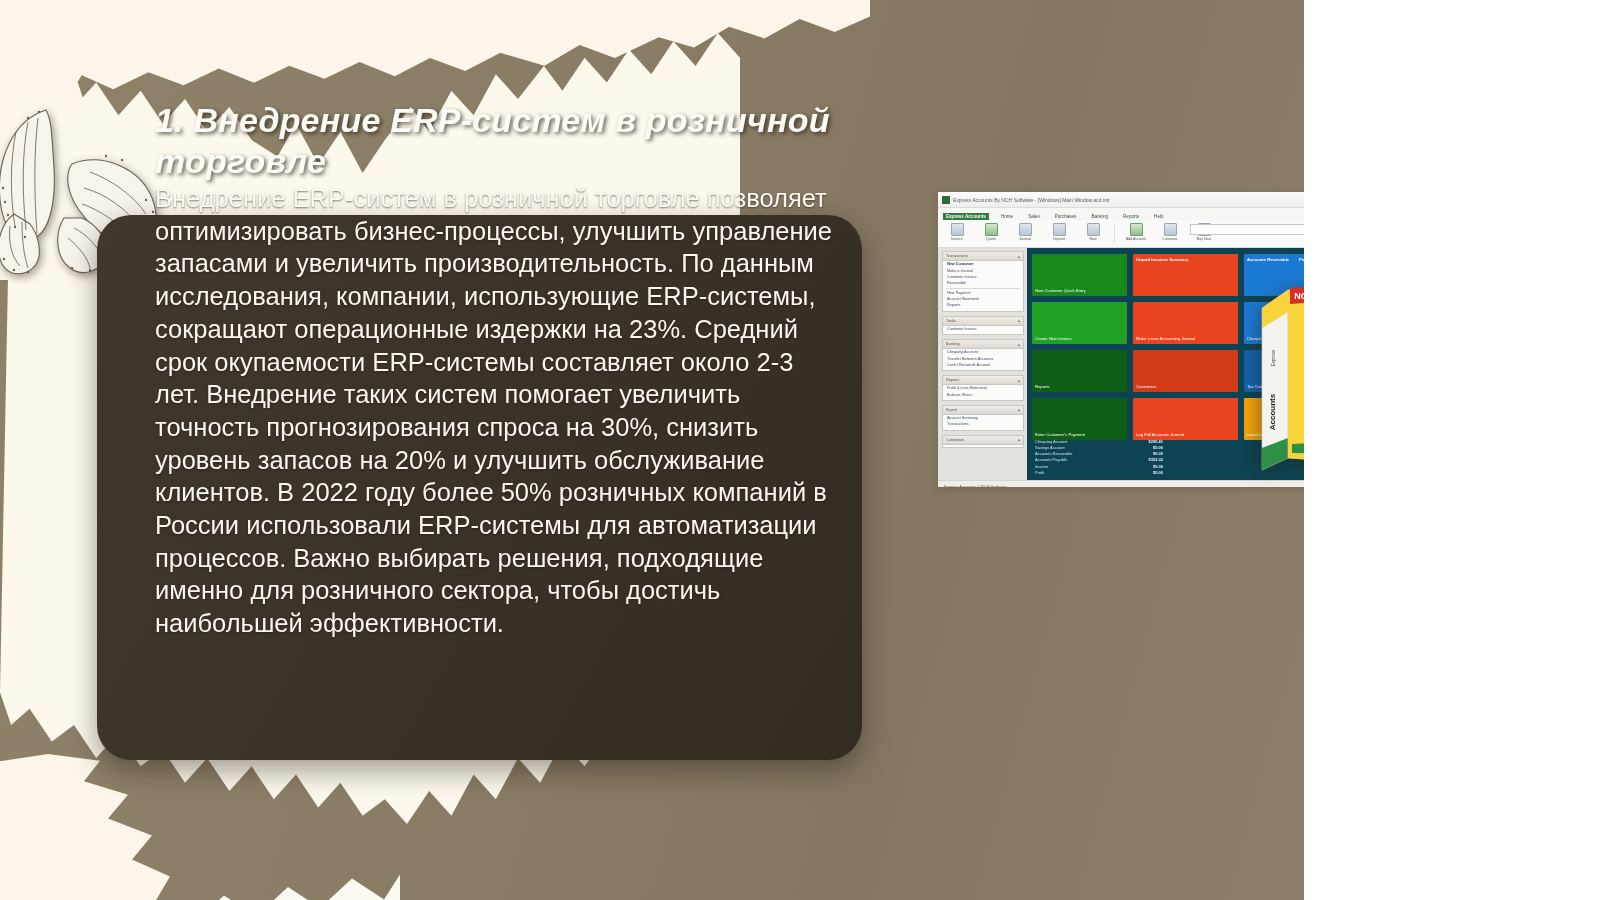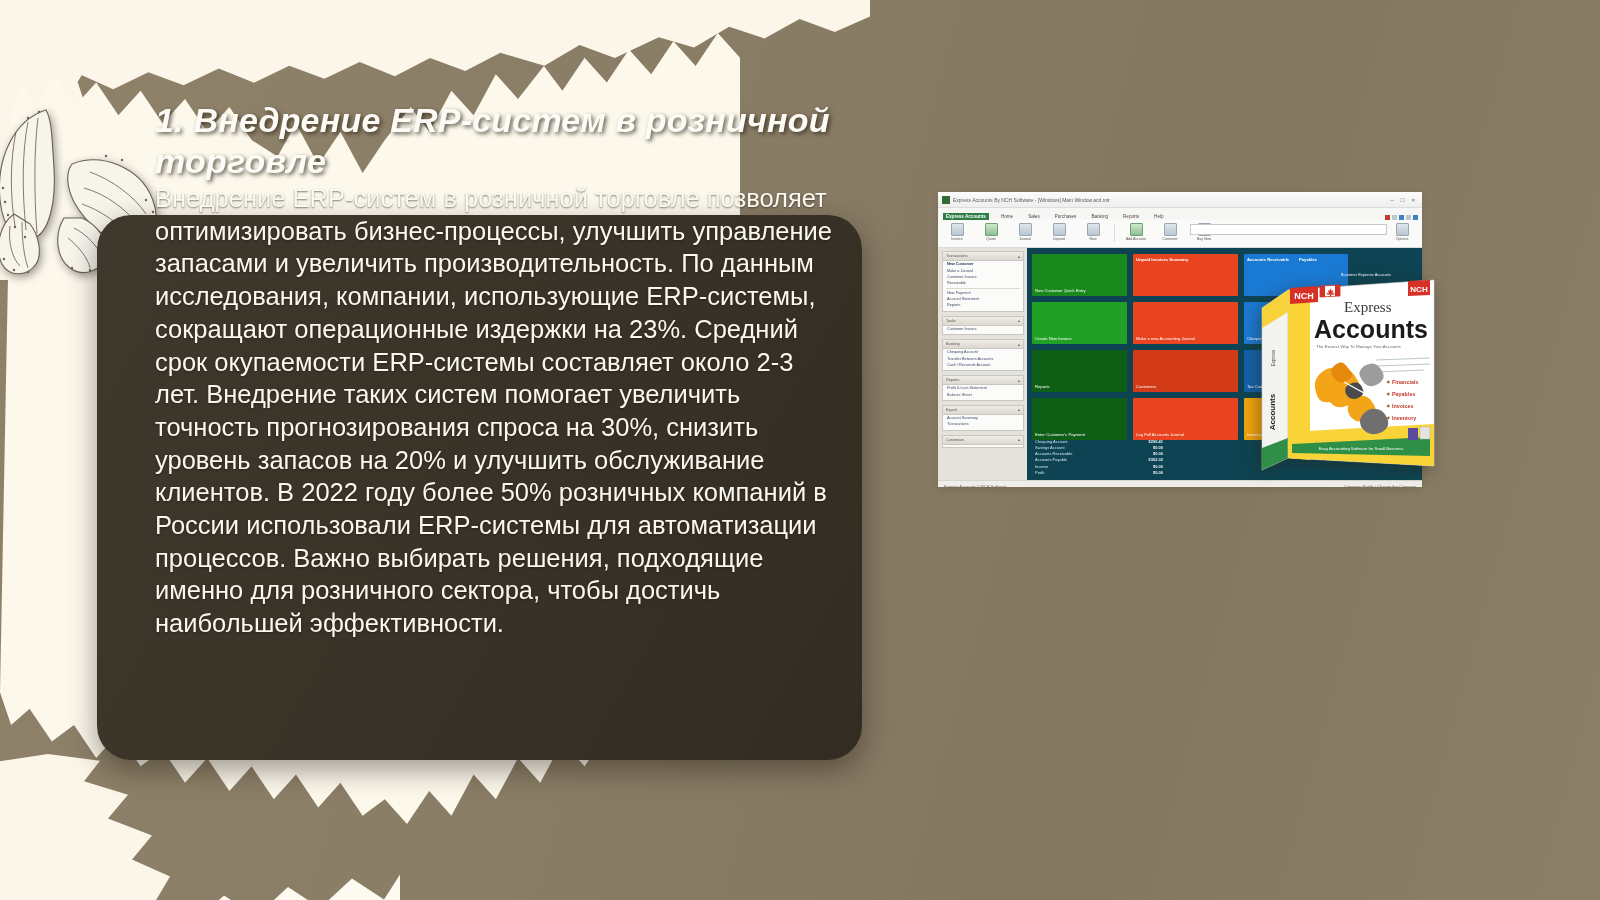--- a/index.html
+++ b/index.html
@@ -6,21 +6,21 @@
     margin: 0;
     padding: 0;
     background: #ffffff;
   }
   body {
     font-family: "Liberation Sans", sans-serif;
   }
 
   #slide {
     position: relative;
-    width: 1600px;
+    width: 1304px;
     height: 900px;
     overflow: hidden;
     background: #8a7d66;
   }
 
   
   .bg-olive {
     position: absolute;
     inset: 0;
     background:

